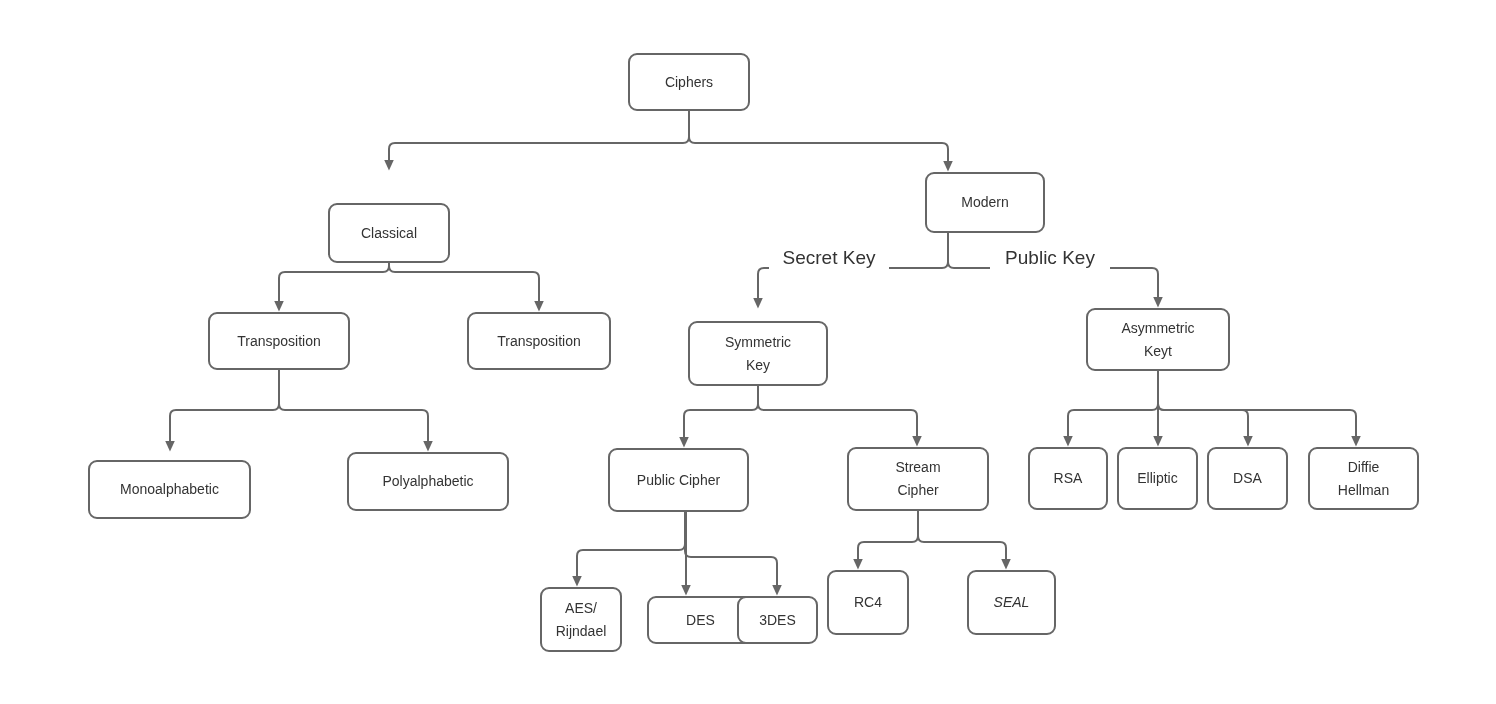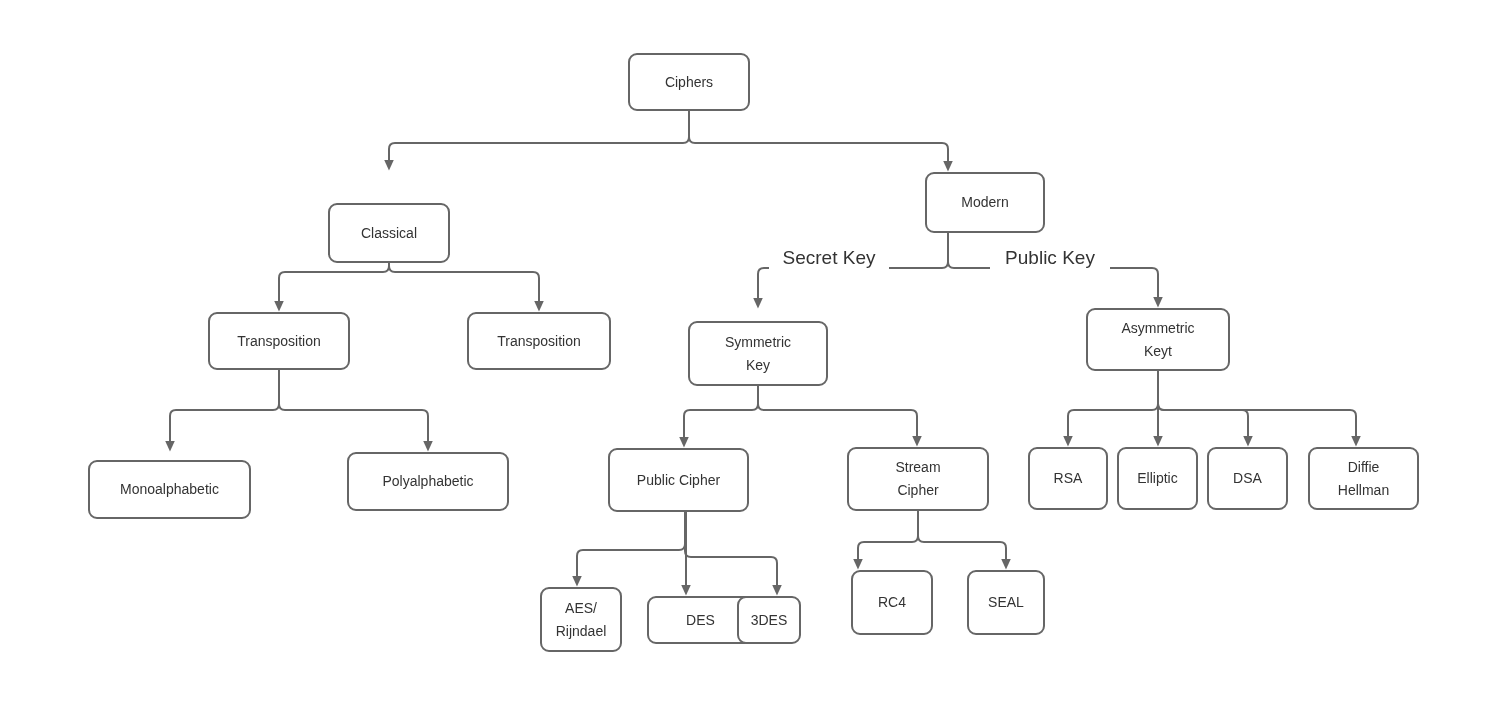--- a/index.html
+++ b/index.html
@@ -102,23 +102,23 @@
   <div class="node" style="left:1207px; top:447px; width:81px; height:63px;">DSA</div>
 
   <div class="node" style="left:1308px; top:447px; width:111px; height:63px;">Diffie
 Hellman</div>
 
   <div class="node" style="left:528px; top:587px; width:82px; height:65px;margin-left:12px;">AES/
 Rijndael</div>
 
   <div class="node" style="left:647px; top:596px; width:107px; height:48px;border-radius:9px;">DES</div>
 
-  <div class="node" style="left:737px; top:596px; width:64px; height:48px;text-align:center;">3DES</div>
+  <div class="node" style="left:737px; top:596px; width:81px; height:48px;text-align:center;">3DES</div>
 
-  <div class="node" style="left:827px; top:570px; width:82px; height:65px;margin-left:24px;">RC4</div>
+  <div class="node" style="left:827px; top:570px; width:82px; height:65px;">RC4</div>
 
-  <div class="node" style="left:967px; top:570px; width:78px; height:65px;">SEAL</div>
+  <div class="node" style="left:967px; top:570px; width:89px; height:65px;font-style:italic;">SEAL</div>
 
   <div class="edge-label" style="left:769px; top:247px; width:120px;">Secret Key</div>
 
   <div class="edge-label" style="left:990px; top:247px; width:120px;">Public Key</div>
 
 </div>
 
 </body></html>

